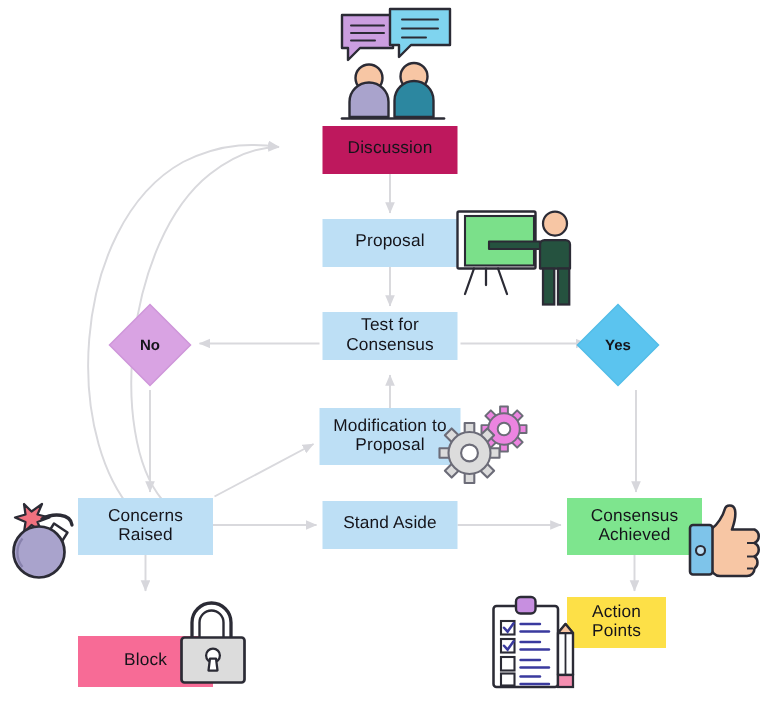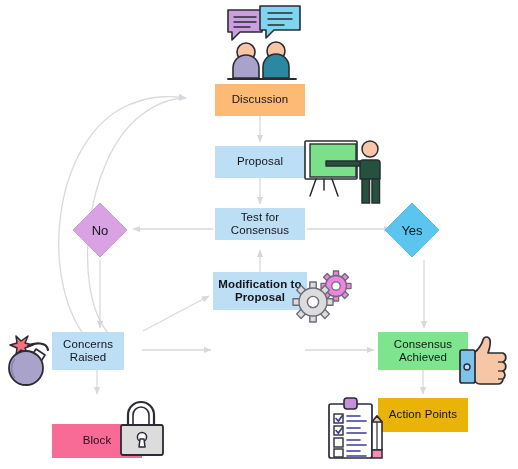--- a/index.html
+++ b/index.html
@@ -49,22 +49,23 @@
     height: 100%;
   }
   .diamond-label {
     position: absolute;
     left: 0; top: 0;
     width: 100%;
     height: 100%;
     display: flex;
     align-items: center;
     justify-content: center;
-    font-size: 13px;
+    font-size: 10px;
     color: #15141a;
+    font-weight: bold;
   }
   .deco {
     position: absolute;
     z-index: 6;
   }
 </style>
 </head>
 <body>
 
 <div id="canvas">
@@ -100,54 +101,57 @@
       <path d="M97,370 L97,394"></path>
 
       <path d="M423,370 L423,394"></path>
 
       <path d="M96,348 C40,300 46,150 122,108 C150,94 172,96 186,98"></path>
 
       <path d="M108,333 C72,290 84,160 140,116 C158,102 174,98 186,98"></path>
     </g>
   </svg>
 
-  <div class="node box" style="left:215px; top:84px; width:90px; height:32px; background:#fdba74;">
+  <div class="node box" style="left:215px; top:84px; width:90px; height:32px; background:#be185d;">
     <span>Discussion</span>
   </div>
 
   <div class="node box" style="left:215px; top:146px; width:90px; height:32px; background:#bddff5;">
     <span>Proposal</span>
   </div>
 
   <div class="node box" style="left:215px; top:208px; width:90px; height:32px; background:#bddff5; white-space:pre-line;">
     <span style="white-space:pre-line;">Test for
 Consensus</span>
   </div>
 
   <div class="node box" style="left:213px; top:272px; width:94px; height:38px; background:#bddff5;">
-    <span style="white-space:pre-line;font-weight:bold;">Modification to
+    <span style="white-space:pre-line;">Modification to
 Proposal</span>
   </div>
 
-
-  <div class="node box" style="left:52px; top:332px; width:72px; height:38px; background:#bddff5;">
+  <div class="node box" style="left:215px; top:334px; width:90px; height:32px; background:#bddff5;">
+    <span>Stand Aside</span>
+  </div>
+
+  <div class="node box" style="left:52px; top:332px; width:90px; height:38px; background:#bddff5;">
     <span style="white-space:pre-line;">Concerns
 Raised</span>
   </div>
 
   <div class="node box" style="left:52px; top:398px; width:90px; height:34px; background:#f76b96;margin-top:26px;">
     <span>Block</span>
   </div>
 
   <div class="node box" style="left:378px; top:332px; width:90px; height:38px; background:#7ee58e;">
     <span style="white-space:pre-line;">Consensus
 Achieved</span>
   </div>
 
-  <div class="node box" style="left:378px; top:398px; width:90px; height:34px; background:#eab308;">
+  <div class="node box" style="left:378px; top:398px; width:66px; height:34px; background:#fde047;">
     <span>Action Points</span>
   </div>
 
   <div class="diamond-wrap" style="left:72px; top:202px; width:56px; height:56px;">
     <svg class="diamond-shape" viewBox="0 0 56 56" xmlns="http://www.w3.org/2000/svg">
       <polygon points="28,1 55,28 28,55 1,28" fill="#d9a3e3" stroke="#cf96da" stroke-width="1"></polygon>
     </svg>
     <div class="diamond-label">No</div>
   </div>
 

